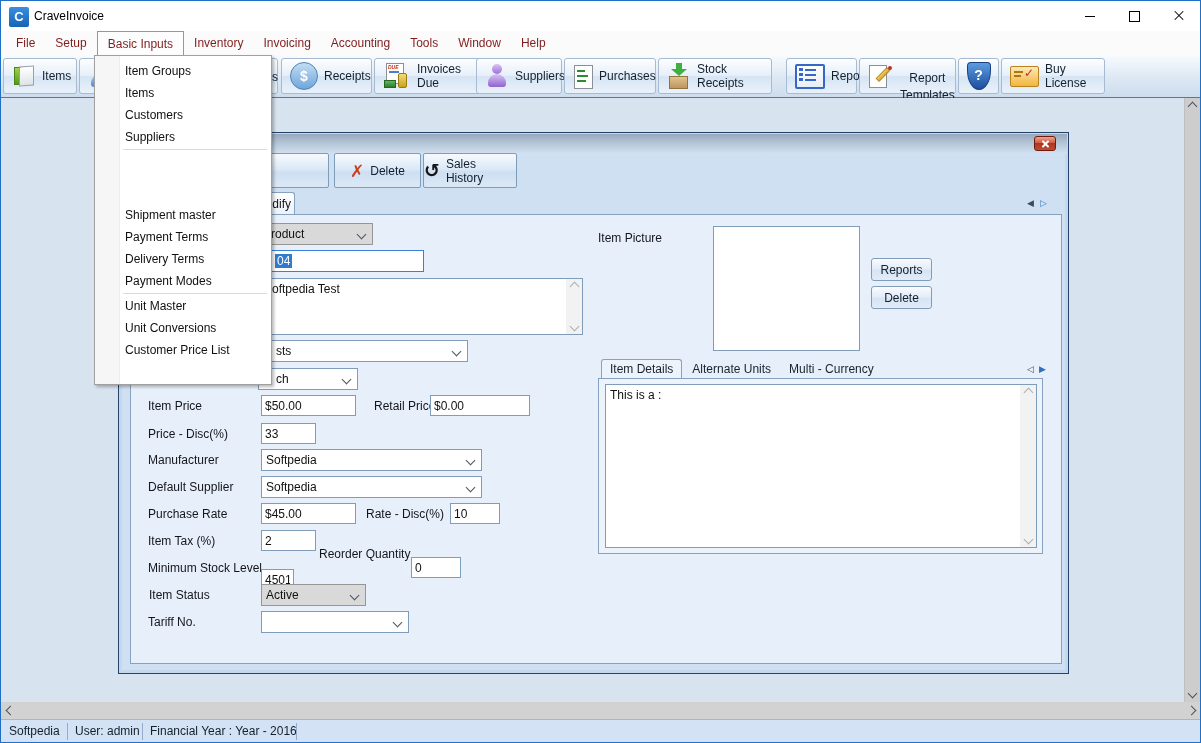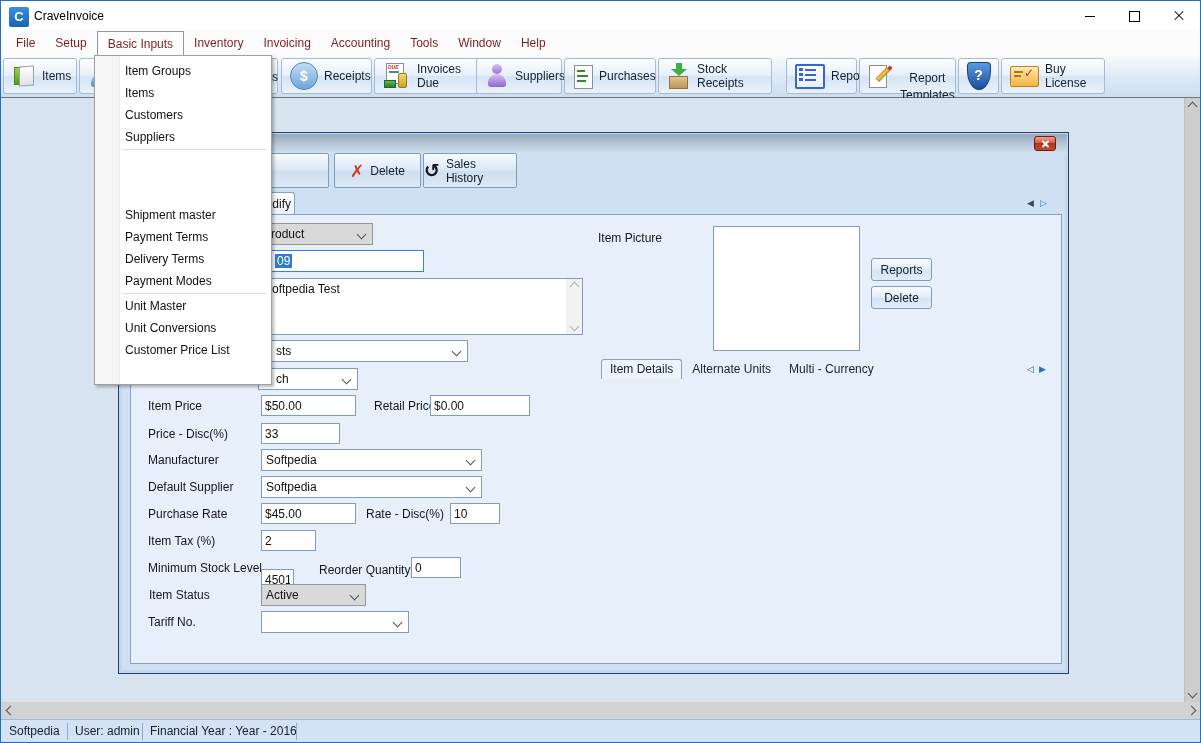--- a/index.html
+++ b/index.html
@@ -241,21 +241,21 @@
     <span class="a navgl" style="left:908px;top:65px;color:#3c4a58;">◀</span>
     <span class="a navgl" style="left:921px;top:65px;color:#3c78c8;">▷</span>
 
     <div class="a panel">
 
       <div class="a combo disabled" style="left:127px;top:8px;width:115px;">
         <span>Product</span>
           <span class="cv chev down"></span>
       </div>
       <div class="a codebox" style="left:127px;top:35px;width:166px;">
-        <span class="sel">09</span>
+        <span class="sel">04</span>
       </div>
       <div class="a descbox" style="left:127px;top:63px;width:325px;height:57px;">
         <div class="dtext" style="padding-left:1px;">Softpedia Test</div>
         <div class="scrollcol">
           <span class="chev up lite"></span>
           <span class="chev down lite"></span>
         </div>
       </div>
       <div class="a combo" style="left:127px;top:125px;width:210px;">
         <span style="padding-left:13px;">sts</span>
@@ -265,21 +265,21 @@
         <span style="padding-left:13px;">ch</span>
           <span class="cv chev down"></span>
       </div>
 
       <span class="a flbl" style="left:17px;top:184px;">Item Price</span>
       <input class="tb" style="left: 130px; top: 180px; width: 95px;" value="$50.00">
       <span class="a flbl" style="left:243px;top:184px;">Retail Price</span>
       <input class="tb" style="left: 299px; top: 180px; width: 100px;" value="$0.00">
 
       <span class="a flbl" style="left:17px;top:212px;">Price - Disc(%)</span>
-      <input class="tb" style="left: 130px; top: 208px; width: 79px;" value="33">
+      <input class="tb" style="left: 130px; top: 208px; width: 55px;" value="33">
 
       <span class="a flbl" style="left:17px;top:238px;">Manufacturer</span>
       <div class="a combo" style="left:130px;top:234px;width:221px;">
         <span>Softpedia</span>
           <span class="cv chev down"></span>
       </div>
 
       <span class="a flbl" style="left:17px;top:265px;">Default Supplier</span>
       <div class="a combo" style="left:130px;top:261px;width:221px;">
         <span>Softpedia</span>
@@ -289,21 +289,21 @@
       <span class="a flbl" style="left:17px;top:292px;">Purchase Rate</span>
       <input class="tb" style="left: 130px; top: 288px; width: 95px;" value="$45.00">
       <span class="a flbl" style="left:235px;top:292px;">Rate - Disc(%)</span>
       <input class="tb" style="left: 319px; top: 288px; width: 50px;" value="10">
 
       <span class="a flbl" style="left:17px;top:319px;">Item Tax (%)</span>
       <input class="tb" style="left: 130px; top: 315px; width: 55px;" value="2">
 
       <span class="a flbl" style="left:17px;top:346px;">Minimum Stock Level</span>
       <input class="tb" style="left: 130px; top: 354px; width: 33px;" value="450103">
-      <span class="a flbl" style="left:188px;top:348px;">Reorder Quantity</span>
+      <span class="a flbl" style="left:188px;top:332px;">Reorder Quantity</span>
       <input class="tb" style="left: 280px; top: 342px; width: 50px;" value="0">
 
       <span class="a flbl" style="left:18px;top:373px;">Item Status</span>
       <div class="a combo disabled" style="left:130px;top:369px;width:105px;">
         <span>Active</span>
           <span class="cv chev down"></span>
       </div>
 
       <span class="a flbl" style="left:17px;top:400px;">Tariff No.</span>
       <div class="a combo" style="left:130px;top:396px;width:148px;">
@@ -321,20 +321,29 @@
         </div>
 
       <div class="a dtabs" style="left:470px;top:144px;">
         <div class="dtab sel">Item Details</div>
         <div class="dtab">Alternate Units</div>
         <div class="dtab">Multi - Currency</div>
       </div>
       <span class="a navgl" style="left:896px;top:149px;color:#3c4a58;">◁</span>
       <span class="a navgl" style="left:908px;top:149px;color:#2f6fbe;">▶</span>
 
+      <div class="a" style="left:467px;top:163px;width:445px;height:176px;background:#ecf3fb;border:1px solid #87a1c0;">
+        <div class="a descbox" style="left:6px;top:5px;width:432px;height:164px;">
+          <div class="dtext">This is a :</div>
+          <div class="scrollcol">
+            <span class="chev up lite"></span>
+            <span class="chev down lite"></span>
+          </div>
+        </div>
+      </div>
     </div>
   </div>
 
   <div class="a vscroll">
     <div class="a sbtn" style="left:0;top:0;width:15px;height:17px;">
         <span class="chev up"></span>
       </div>
     <div class="a sbtn" style="left:0;bottom:0;width:15px;height:17px;">
         <span class="chev down"></span>
       </div>

